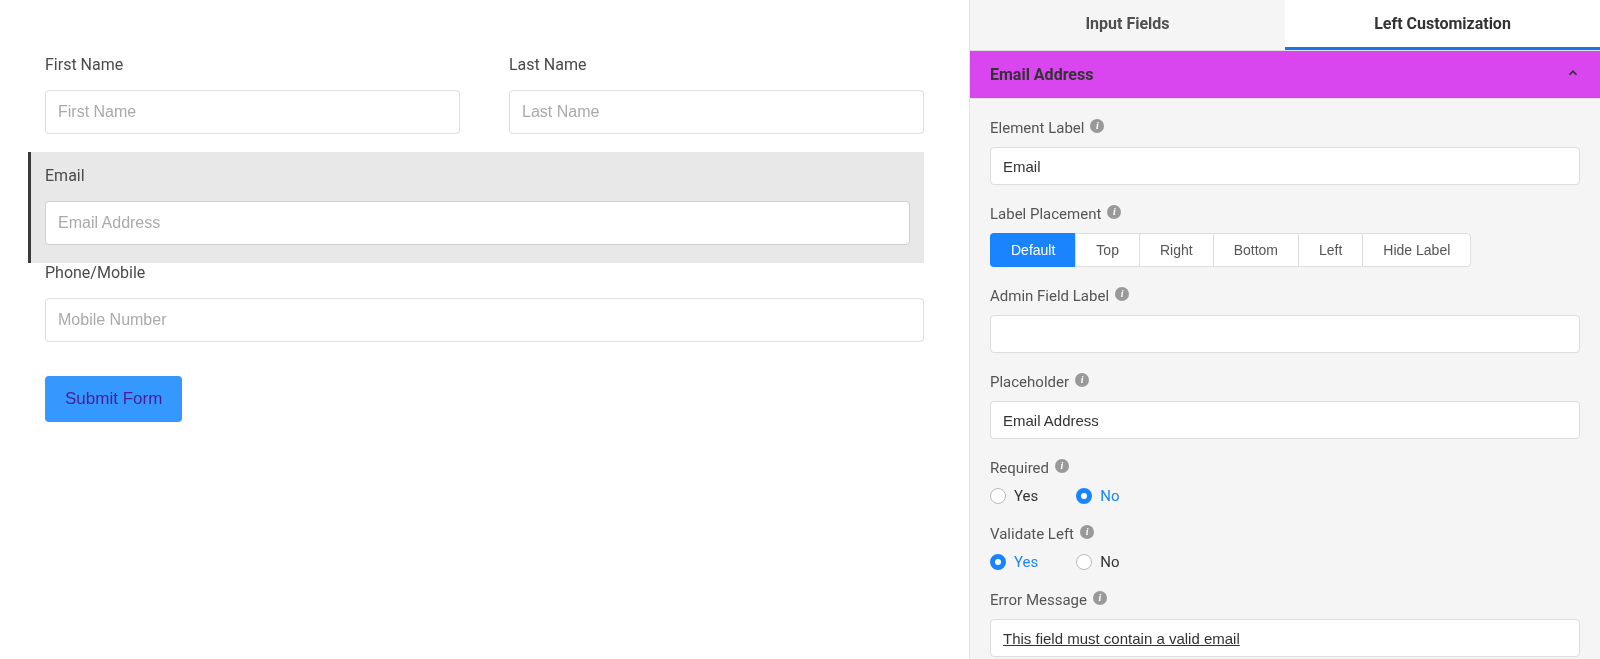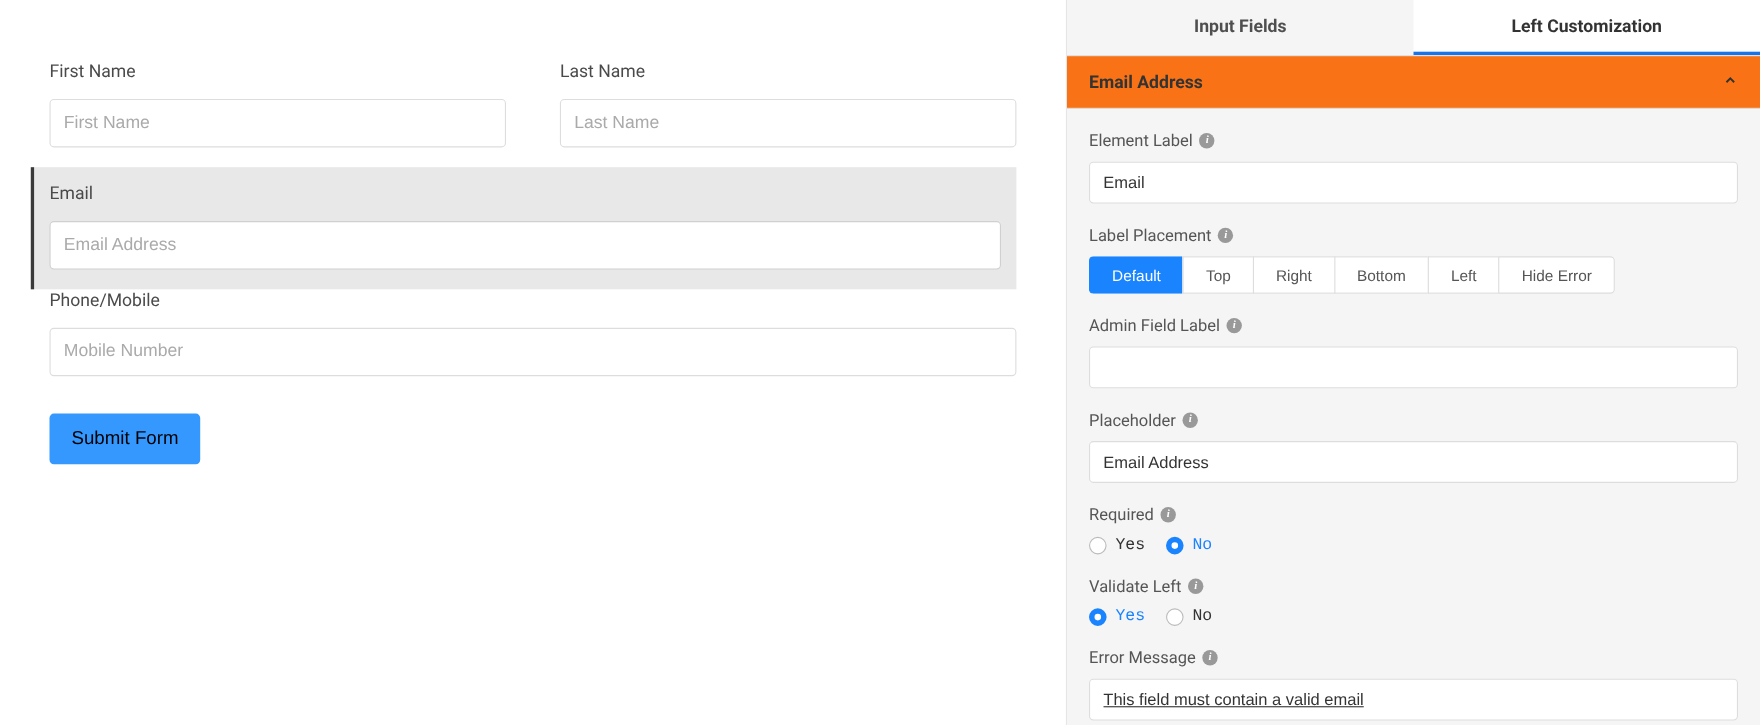--- a/index.html
+++ b/index.html
@@ -1,57 +1,57 @@
 <!DOCTYPE html>
 <html><head>
 <meta charset="utf-8">
 <style>
 * { margin: 0; padding: 0; box-sizing: border-box; }
 body { font-family: -apple-system, BlinkMacSystemFont, "Segoe UI", Roboto, sans-serif; font-size: 15px; color: #333; background: #fff; }
 .container { display: flex; width: 1600px; height: 659px; }
 .left-panel { flex: 1; padding: 55px 45px 0 45px; border-right: 1px solid #e5e5e5; }
-.right-panel { width: 630px; background: #f97316; }
+.right-panel { width: 630px; background: #d946ef; }
 
 
 .form-row { display: flex; gap: 49px; margin-bottom: 0; }
 .form-col { flex: 1; }
 .field-wrap { position: relative; }
 .field-wrap.selected { background: #e8e8e8; border-left: 3px solid #3a3a3a; padding: 14px 14px 18px 14px; margin-left: -17px; margin-right: 0px; }
 .field-wrap:not(.selected) { padding: 0 0 18px 0; }
 .form-label { display: block; color: #4a4a4a; font-size: 16px; margin-bottom: 16px; }
 .form-input { width: 100%; height: 44px; border: 1px solid #ddd; border-radius: 4px; padding: 0 12px; font-size: 16px; color: #333; background: #fff; }
 .form-input::placeholder { color: #aaa; font-size: 16px; }
 .field-wrap.selected .form-input { border-color: #d0d0d0; }
 .phone-block { }
-.submit-btn { margin-top: 16px; background: #3498ff; color: #000000; border: none; border-radius: 4px; padding: 13px 20px; font-size: 17px; font-weight: 400; cursor: pointer; }
+.submit-btn { margin-top: 16px; background: #3498ff; color: #4c1d95; border: none; border-radius: 4px; padding: 13px 20px; font-size: 17px; font-weight: 400; cursor: pointer; }
 
 
 .tabs { display: flex; background: #f5f5f5; border-bottom: 1px solid #e0e0e0; }
 .tab { flex: 1; text-align: center; padding: 14px 0; font-size: 16px; font-weight: 700; color: #333; cursor: pointer; }
 .tab.inactive { color: #4f4f4f; }
 .tab.active { background: #fff; border-bottom: 3px solid #1a73e8; }
 
 
 .section-header { display: flex; justify-content: space-between; align-items: center; padding: 14px 20px; border-bottom: 1px solid #e0e0e0; cursor: pointer; }
 .section-header .title { font-weight: 700; font-size: 16px; color: #333; }
 
 
 .section-body { padding: 20px 20px 30px 20px; background: #f5f5f5; }
-.config-label { font-size: 15px; color: #555; display: flex; align-items: center; gap: 6px; margin-bottom: 10px; }
+.config-label { font-size: 15px; color: #555; display: flex; align-items: flex-start; gap: 6px; margin-bottom: 10px; }
 .config-input { width: 100%; height: 38px; border: 1px solid #ddd; border-radius: 4px; padding: 0 12px; font-size: 15px; color: #333; background: #fff; margin-bottom: 20px; }
 .info-icon { display: inline-flex; align-items: center; justify-content: center; width: 14px; height: 14px; border-radius: 50%; background: #999; color: #fff; font-size: 10px; font-style: italic; font-family: Georgia, serif; font-weight: bold; line-height: 1; }
 
 .btn-group { display: flex; margin-bottom: 20px; }
 .btn-group .btn-opt { padding: 8px 20px; border: 1px solid #ddd; background: #fff; font-size: 14px; color: #555; cursor: pointer; }
 .btn-group .btn-opt:not(:last-child) { border-right: none; }
 .btn-group .btn-opt:first-child { border-radius: 4px 0 0 4px; }
 .btn-group .btn-opt:last-child { border-radius: 0 4px 4px 0; }
 .btn-group .btn-opt.active { background: #1a84ff; color: #fff; border-color: #1a84ff; text-align: center; }
 
-.radio-row { display: flex; gap: 19px; margin-bottom: 20px; align-items: flex-start; font-family: Liberation Mono, monospace; }
+.radio-row { display: flex; gap: 38px; margin-bottom: 20px; align-items: flex-start; }
 .radio-opt { display: flex; align-items: center; gap: 8px; cursor: pointer; font-size: 15px; }
 .radio-circle { width: 16px; height: 16px; border-radius: 50%; border: 1px solid #bbb; background: #fff; display: flex; align-items: center; justify-content: center; }
 .radio-circle.checked { border: 5px solid #1a84ff; }
 .radio-opt.checked-label { color: #1a84ff; }
 .radio-opt .rlabel { color: #333; }
 .radio-opt.checked-label .rlabel { color: #1a84ff; }
 
 .chevron { width: 14px; height: 14px; }
 </style>
 </head>
@@ -109,21 +109,21 @@
       <div class="config-label">
         <span>Label Placement</span>
         <span class="info-icon">i</span>
       </div>
       <div class="btn-group">
         <button class="btn-opt active">Default</button>
         <button class="btn-opt">Top</button>
         <button class="btn-opt">Right</button>
         <button class="btn-opt">Bottom</button>
         <button class="btn-opt">Left</button>
-        <button class="btn-opt">Hide Error</button>
+        <button class="btn-opt">Hide Label</button>
       </div>
 
       <div class="config-label">
         <span>Admin Field Label</span>
         <span class="info-icon">i</span>
       </div>
       <input class="config-input" type="text" value="" style="">
 
       <div class="config-label">
         <span>Placeholder</span>

